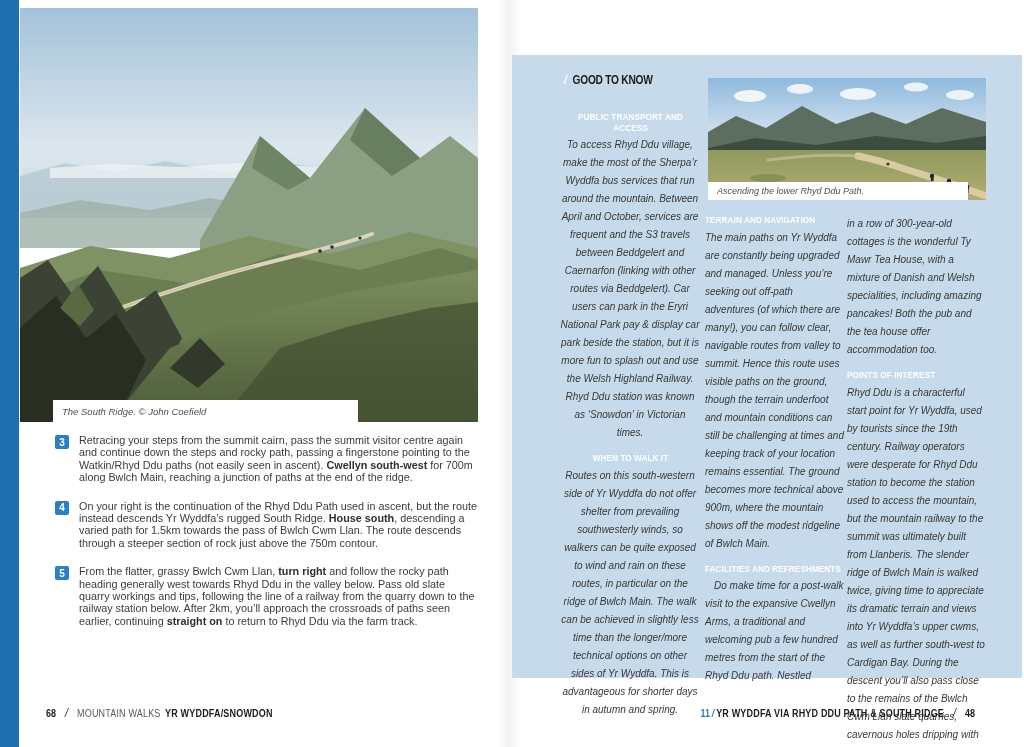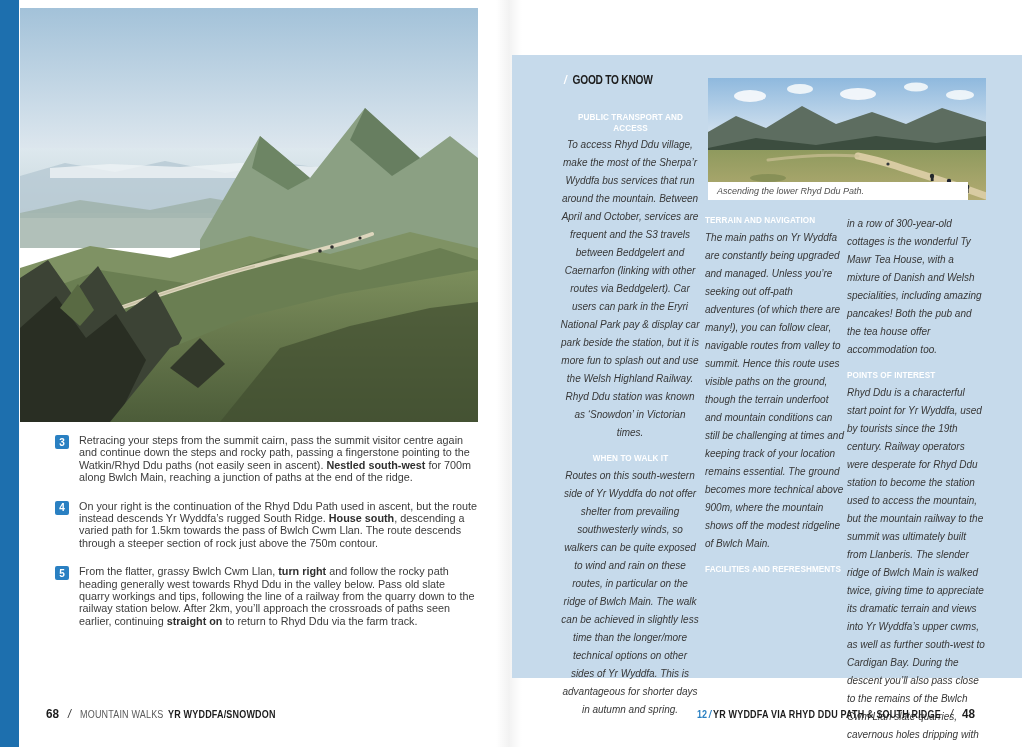--- a/index.html
+++ b/index.html
@@ -46,21 +46,21 @@
     letter-spacing:0.1px; }
   .col > .subhead:first-child { margin-top:0; }
   p.body { font-size:10px; line-height:18px; color:#373737;font-style:italic; }
   p.body.indent { text-indent:9px; }
 
   
   .footer { position:absolute; top:706px; font-size:10px; color:#1c1c1c;
     display:flex; align-items:baseline; white-space:nowrap; }
   .footer-left { left:46px; transform:scaleX(0.9); transform-origin:0 0; }
   .footer-right { right:49px; transform:scaleX(0.9); transform-origin:100% 0; }
-  .pagenum { font-weight:bold; font-size:13px; }
+  .pagenum { font-weight:bold; font-size:10px; }
   .thin-slash { font-style:italic; color:#2b2b2b; font-weight:300; margin:0 10px; font-size:12px; }
   .sect { color:#5a5a5a; letter-spacing:0.2px; margin-right:5px; }
   .ftitle { font-weight:bold; letter-spacing:0.2px; }
   .fnum { color:#2a80c2; font-weight:bold; }
   .fslash-blue { color:#2a80c2; font-weight:bold; font-style:italic; margin:0 2px; }
 </style>
 </head>
 <body>
 
 <div class="spread">
@@ -101,25 +101,28 @@
         <circle cx="312" cy="239" r="1.8" fill="#2d2d2d"></circle>
         <circle cx="340" cy="230" r="1.6" fill="#2d2d2d"></circle>
       <polygon points="0,414 0,270 28,252 52,286 78,258 106,304 136,282 162,330 120,414" fill="#3c4335"></polygon>
       <polygon points="0,414 0,320 36,288 66,330 96,306 126,352 96,414" fill="#292e23"></polygon>
       <polygon points="40,300 58,276 74,302 60,318" fill="#596a43"></polygon>
       <polygon points="90,414 150,340 230,308 320,286 458,262 458,414" fill="url(#grassL)"></polygon>
       <polygon points="200,414 260,340 330,318 410,300 458,294 458,414" fill="#414e30" opacity="0.7"></polygon>
       <polygon points="150,360 180,330 205,356 178,380" fill="#32382a"></polygon>
     </svg>
   </div>
+  <div class="caption-box caption-left">
+    <span>The South Ridge. © John Coefield</span>
+  </div>
 
   <div class="steps">
       <div class="step">
         <span class="badge">3</span>
-        <div class="step-text">Retracing your steps from the summit cairn, pass the summit visitor centre again and continue down the steps and rocky path, passing a fingerstone pointing to the Watkin/Rhyd Ddu paths (not easily seen in ascent). <b>Nestled south-west</b> for 700m along Bwlch Main, reaching a junction of paths at the end of the ridge.</div>
+        <div class="step-text">Retracing your steps from the summit cairn, pass the summit visitor centre again and continue down the steps and rocky path, passing a fingerstone pointing to the Watkin/Rhyd Ddu paths (not easily seen in ascent). <b>Cwellyn south-west</b> for 700m along Bwlch Main, reaching a junction of paths at the end of the ridge.</div>
       </div>
       <div class="step">
         <span class="badge">4</span>
         <div class="step-text">On your right is the continuation of the Rhyd Ddu Path used in ascent, but the route instead descends Yr Wyddfa’s rugged South Ridge. <b>House south</b>, descending a varied path for 1.5km towards the pass of Bwlch Cwm Llan. The route descends through a steeper section of rock just above the 750m contour.</div>
       </div>
       <div class="step">
         <span class="badge">5</span>
         <div class="step-text">From the flatter, grassy Bwlch Cwm Llan, <b>turn right</b> and follow the rocky path heading generally west towards Rhyd Ddu in the valley below. Pass old slate quarry workings and tips, following the line of a railway from the quarry down to the railway station below. After 2km, you’ll approach the crossroads of paths seen earlier, continuing <b>straight on</b> to return to Rhyd Ddu via the farm track.</div>
       </div>
     </div>
@@ -172,32 +175,33 @@
     <div class="col col1">
         <div class="subhead">PUBLIC TRANSPORT AND ACCESS</div>
         <p class="body">To access Rhyd Ddu village, make the most of the Sherpa’r Wyddfa bus services that run around the mountain. Between April and October, services are frequent and the S3 travels between Beddgelert and Caernarfon (linking with other routes via Beddgelert). Car users can park in the Eryri National Park pay &amp; display car park beside the station, but it is more fun to splash out and use the Welsh Highland Railway. Rhyd Ddu station was known as ‘Snowdon’ in Victorian times.</p>
         <div class="subhead">WHEN TO WALK IT</div>
         <p class="body">Routes on this south-western side of Yr Wyddfa do not offer shelter from prevailing southwesterly winds, so walkers can be quite exposed to wind and rain on these routes, in particular on the ridge of Bwlch Main. The walk can be achieved in slightly less time than the longer/more technical options on other sides of Yr Wyddfa. This is advantageous for shorter days in autumn and spring.</p>
       </div>
     <div class="col col2">
         <div class="subhead">TERRAIN AND NAVIGATION</div>
         <p class="body">The main paths on Yr Wyddfa are constantly being upgraded and managed. Unless you’re seeking out off-path adventures (of which there are many!), you can follow clear, navigable routes from valley to summit. Hence this route uses visible paths on the ground, though the terrain underfoot and mountain conditions can still be challenging at times and keeping track of your location remains essential. The ground becomes more technical above 900m, where the mountain shows off the modest ridgeline of Bwlch Main.</p>
         <div class="subhead">FACILITIES AND REFRESHMENTS</div>
+        <p class="body indent">Do make time for a post-walk visit to the expansive Cwellyn Arms, a traditional and welcoming pub a few hundred metres from the start of the Rhyd Ddu path. Nestled</p>
       </div>
     <div class="col col3">
         <p class="body">in a row of 300-year-old cottages is the wonderful Ty Mawr Tea House, with a mixture of Danish and Welsh specialities, including amazing pancakes! Both the pub and the tea house offer accommodation too.</p>
         <div class="subhead">POINTS OF INTEREST</div>
         <p class="body">Rhyd Ddu is a characterful start point for Yr Wyddfa, used by tourists since the 19th century. Railway operators were desperate for Rhyd Ddu station to become the station used to access the mountain, but the mountain railway to the summit was ultimately built from Llanberis. The slender ridge of Bwlch Main is walked twice, giving time to appreciate its dramatic terrain and views into Yr Wyddfa’s upper cwms, as well as further south-west to Cardigan Bay. During the descent you’ll also pass close to the remains of the Bwlch Cwm Llan slate quarries, cavernous holes dripping with vegetation and water.</p>
       </div>
   </div>
   <div class="caption-box caption-right">
     <span>Ascending the lower Rhyd Ddu Path.</span>
   </div>
 
   <div class="footer footer-right">
-    <span class="fnum">12</span>
+    <span class="fnum">11</span>
     <span class="fslash-blue">/</span>
     <span class="ftitle">YR WYDDFA VIA RHYD DDU PATH &amp; SOUTH RIDGE</span>
     <span class="thin-slash">/</span>
     <span class="pagenum">48</span>
   </div>
 
 </div>
 
 </body></html>

